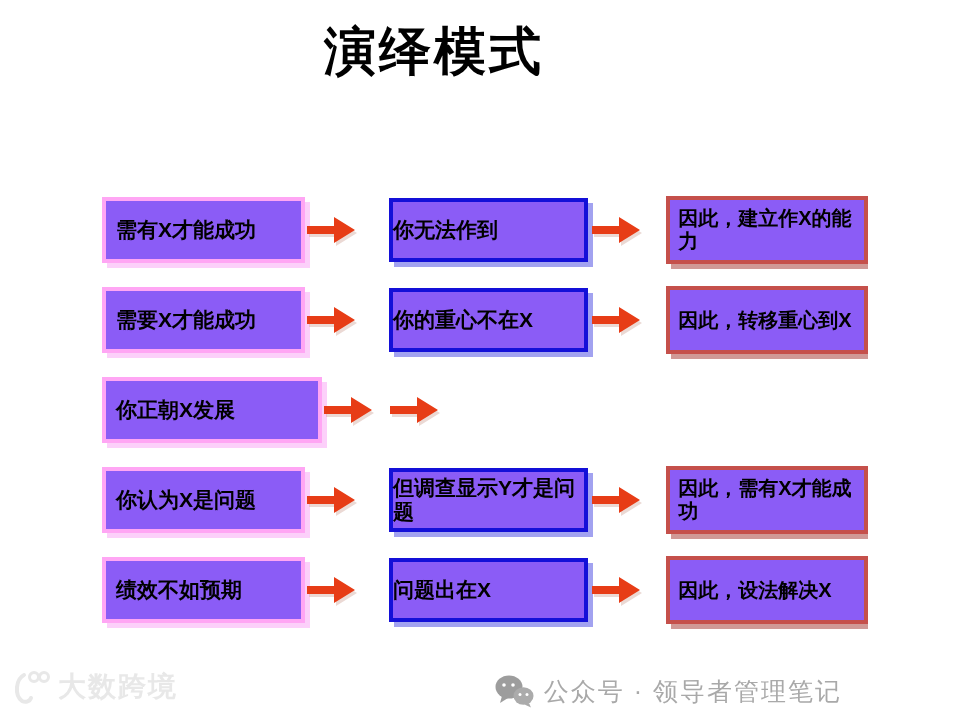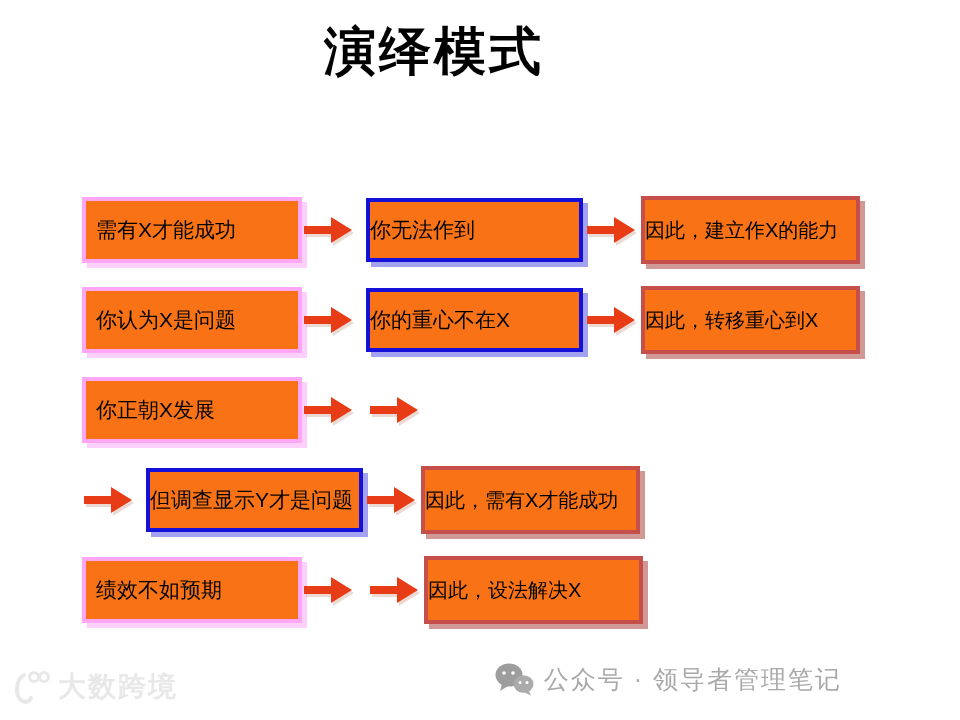--- a/index.html
+++ b/index.html
@@ -37,46 +37,47 @@
     margin-top:109px;
   }
   .row {
     display:flex;
     align-items:center;
     height:66px;
     margin:0 0 24px 82px;
   }
   .box {
     box-sizing:border-box;
-    background:#f97316;
+    background:#8b5cf6;
     border-style:solid;
     border-width:4px;
     display:flex;
     align-items:center;
-    font-weight:normal;
+    font-weight:bold;
     color:#000000;
     line-height:1.15;
+    margin-left:20px;
   }
   .box.left {
     width:220px; height:66px;
     padding-left:10px;
     font-size:21px;
     border-color:var(--left-box-border);
     box-shadow:5px 5px 0 0 var(--left-box-shadow);
   }
   .box.mid {
     width:217px; height:64px;
     padding-left:0;
     font-size:21px;
     border-color:var(--middle-box-border);
     box-shadow:5px 5px 0 0 var(--middle-box-shadow);
   }
   .box.right {
     width:219px; height:68px;
-    padding-left:0;
+    padding-left:8px;
     font-size:20px;
     border-color:var(--right-box-border);
     box-shadow:5px 5px 0 0 var(--right-box-shadow);
   }
   .arrow {
     flex:none;
     filter:drop-shadow(2px 3px 0 rgba(210,170,160,0.45));
   }
   .arrow.a1 { margin:0 14px 0 2px; }
   .arrow.a2 { margin:0 6px 0 4px; }
@@ -87,21 +88,21 @@
     left:10px; bottom:14px;
     display:flex; align-items:center;
     color:var(--watermark-light);
     font-size:28px;
     font-weight:bold;
     letter-spacing:2px;
   }
   .wm-left svg { margin-right:8px; }
   .wm-right {
     position:absolute;
-    right:26px; bottom:24px;
+    right:26px; bottom:12px;
     display:flex; align-items:center;
     color:var(--watermark-gray);
     font-size:25px;
     letter-spacing:2px;
   }
   .wm-right svg { margin-right:10px; }
   .page-number {
     position:absolute;
     left:928px; top:676px;
     font-size:18px;
@@ -131,70 +132,76 @@
       <svg class="arrow a2" width="48" height="26" viewBox="0 0 48 26">
           <polygon points="0,9 27,9 27,0 48,13 27,26 27,17 0,17"></polygon>
         </svg>
       <div class="box right">
         <span>因此，建立作X的能力</span>
       </div>
     </div>
 
     <div class="row">
       <div class="box left">
+        <span>需要X才能成功</span>
+      </div>
+      <svg class="arrow a1" width="48" height="26" viewBox="0 0 48 26">
+          <polygon points="0,9 27,9 27,0 48,13 27,26 27,17 0,17"></polygon>
+        </svg>
+      <div class="box mid">
+        <span>你的重心不在X</span>
+      </div>
+      <svg class="arrow a2" width="48" height="26" viewBox="0 0 48 26">
+          <polygon points="0,9 27,9 27,0 48,13 27,26 27,17 0,17"></polygon>
+        </svg>
+      <div class="box right">
+        <span>因此，转移重心到X</span>
+      </div>
+    </div>
+
+    <div class="row">
+      <div class="box left">
+        <span>你正朝X发展</span>
+      </div>
+      <svg class="arrow a1" width="48" height="26" viewBox="0 0 48 26">
+          <polygon points="0,9 27,9 27,0 48,13 27,26 27,17 0,17"></polygon>
+        </svg>
+      <svg class="arrow a2" width="48" height="26" viewBox="0 0 48 26">
+          <polygon points="0,9 27,9 27,0 48,13 27,26 27,17 0,17"></polygon>
+        </svg>
+    </div>
+
+    <div class="row">
+      <div class="box left">
         <span>你认为X是问题</span>
       </div>
       <svg class="arrow a1" width="48" height="26" viewBox="0 0 48 26">
           <polygon points="0,9 27,9 27,0 48,13 27,26 27,17 0,17"></polygon>
         </svg>
       <div class="box mid">
-        <span>你的重心不在X</span>
-      </div>
-      <svg class="arrow a2" width="48" height="26" viewBox="0 0 48 26">
-          <polygon points="0,9 27,9 27,0 48,13 27,26 27,17 0,17"></polygon>
-        </svg>
-      <div class="box right">
-        <span>因此，转移重心到X</span>
-      </div>
-    </div>
-
-    <div class="row">
-      <div class="box left">
-        <span>你正朝X发展</span>
-      </div>
-      <svg class="arrow a1" width="48" height="26" viewBox="0 0 48 26">
-          <polygon points="0,9 27,9 27,0 48,13 27,26 27,17 0,17"></polygon>
-        </svg>
-      <svg class="arrow a2" width="48" height="26" viewBox="0 0 48 26">
-          <polygon points="0,9 27,9 27,0 48,13 27,26 27,17 0,17"></polygon>
-        </svg>
-    </div>
-
-    <div class="row">
-      <svg class="arrow a1" width="48" height="26" viewBox="0 0 48 26">
-          <polygon points="0,9 27,9 27,0 48,13 27,26 27,17 0,17"></polygon>
-        </svg>
-      <div class="box mid">
         <span>但调查显示Y才是问题</span>
       </div>
       <svg class="arrow a2" width="48" height="26" viewBox="0 0 48 26">
           <polygon points="0,9 27,9 27,0 48,13 27,26 27,17 0,17"></polygon>
         </svg>
       <div class="box right">
         <span>因此，需有X才能成功</span>
       </div>
     </div>
 
     <div class="row">
       <div class="box left">
         <span>绩效不如预期</span>
       </div>
       <svg class="arrow a1" width="48" height="26" viewBox="0 0 48 26">
           <polygon points="0,9 27,9 27,0 48,13 27,26 27,17 0,17"></polygon>
         </svg>
+      <div class="box mid">
+        <span>问题出在X</span>
+      </div>
       <svg class="arrow a2" width="48" height="26" viewBox="0 0 48 26">
           <polygon points="0,9 27,9 27,0 48,13 27,26 27,17 0,17"></polygon>
         </svg>
       <div class="box right">
         <span>因此，设法解决X</span>
       </div>
     </div>
 
   </div>
 

